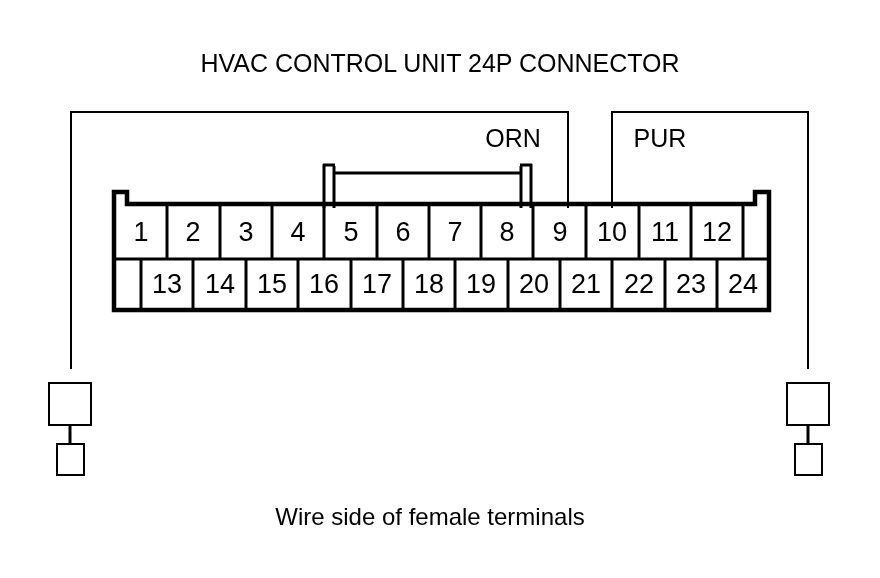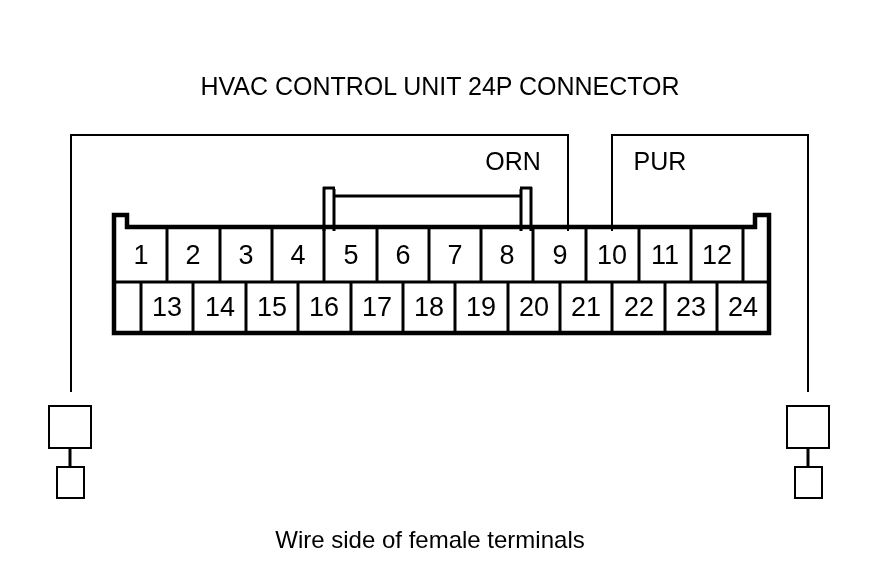--- a/index.html
+++ b/index.html
@@ -12,21 +12,20 @@
     width: 880px;
     height: 578px;
     font-family: "Liberation Sans", sans-serif;
     color: #000000;
     overflow: hidden;
   }
   #diagram-root {
     position: relative;
     width: 880px;
     height: 418px;
-    margin-top: 23px;
   }
   #diagram-svg {
     position: absolute;
     top: 0;
     left: 0;
     width: 880px;
     height: 578px;
     display: block;
   }
   text {

